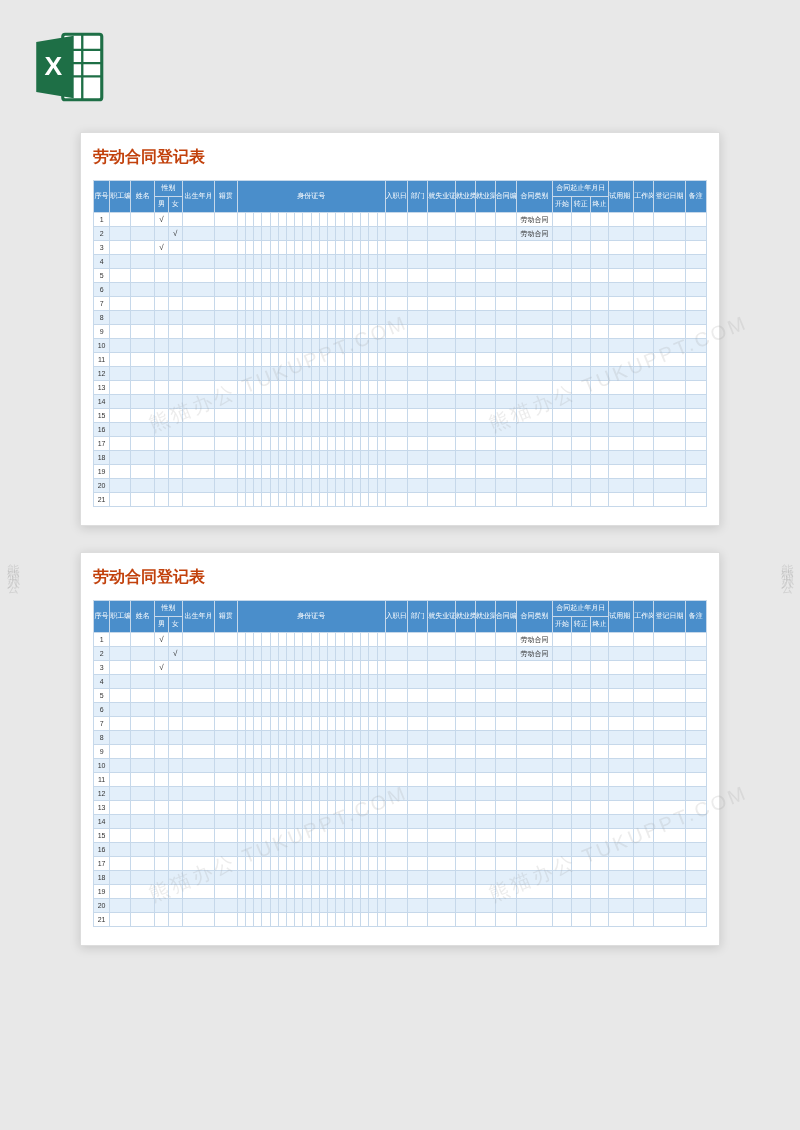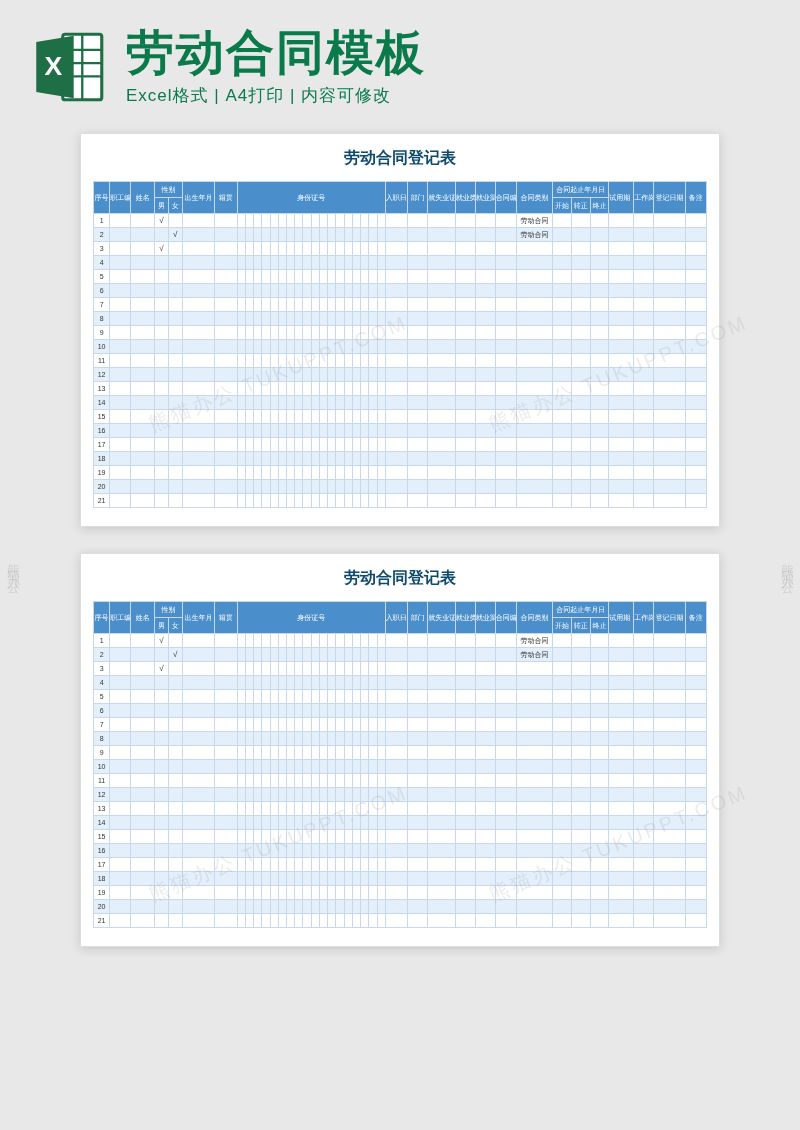--- a/index.html
+++ b/index.html
@@ -41,24 +41,23 @@
   .sheet {
     background: #fff;
     width: 640px;
     margin: 12px auto 0 auto;
     box-shadow: 0 2px 10px rgba(0,0,0,0.15);
     border: 1px solid #ddd;
     padding: 14px 12px 18px 12px;
   }
   .sheet + .sheet { margin-top: 26px; }
   .sheet-title {
-    text-align: center;
     font-size: 16px;
     font-weight: 700;
-    color: #0c4a6e;
+    color: #c2410c;
     margin-bottom: 12px;
   }
   table.reg {
     width: 100%;
     border-collapse: collapse;
     table-layout: fixed;
     font-size: 7px;
   }
   table.reg th, table.reg td {
     border: 1px solid #c6d8ea;
@@ -145,24 +144,20 @@
     <svg viewBox="0 0 100 100">
       <rect x="42" y="8" width="50" height="84" rx="3" fill="#fff" stroke="#1e6f46" stroke-width="4"></rect>
       <line x1="42" y1="28" x2="92" y2="28" stroke="#1e6f46" stroke-width="3"></line>
       <line x1="42" y1="45" x2="92" y2="45" stroke="#1e6f46" stroke-width="3"></line>
       <line x1="42" y1="62" x2="92" y2="62" stroke="#1e6f46" stroke-width="3"></line>
       <line x1="67" y1="8" x2="67" y2="92" stroke="#1e6f46" stroke-width="3"></line>
       <polygon points="8,18 56,10 56,90 8,82" fill="#1e6f46"></polygon>
       <text x="30" y="60" text-anchor="middle" fill="#fff" font-size="34" font-weight="700" font-family="Arial">X</text>
     </svg>
   </div>
-  <div class="hero-text">
-    <div class="hero-title">劳动合同模板</div>
-    <div class="hero-sub">Excel格式 | A4打印 | 内容可修改</div>
-  </div>
 </div>
 
 <div class="sheet">
   <div class="sheet-title">劳动合同登记表</div>
   <table class="reg" id="table1">
       <colgroup>
         <col class="c-seq">
         <col class="c-empno">
         <col class="c-name">
         <col class="c-sexm">

